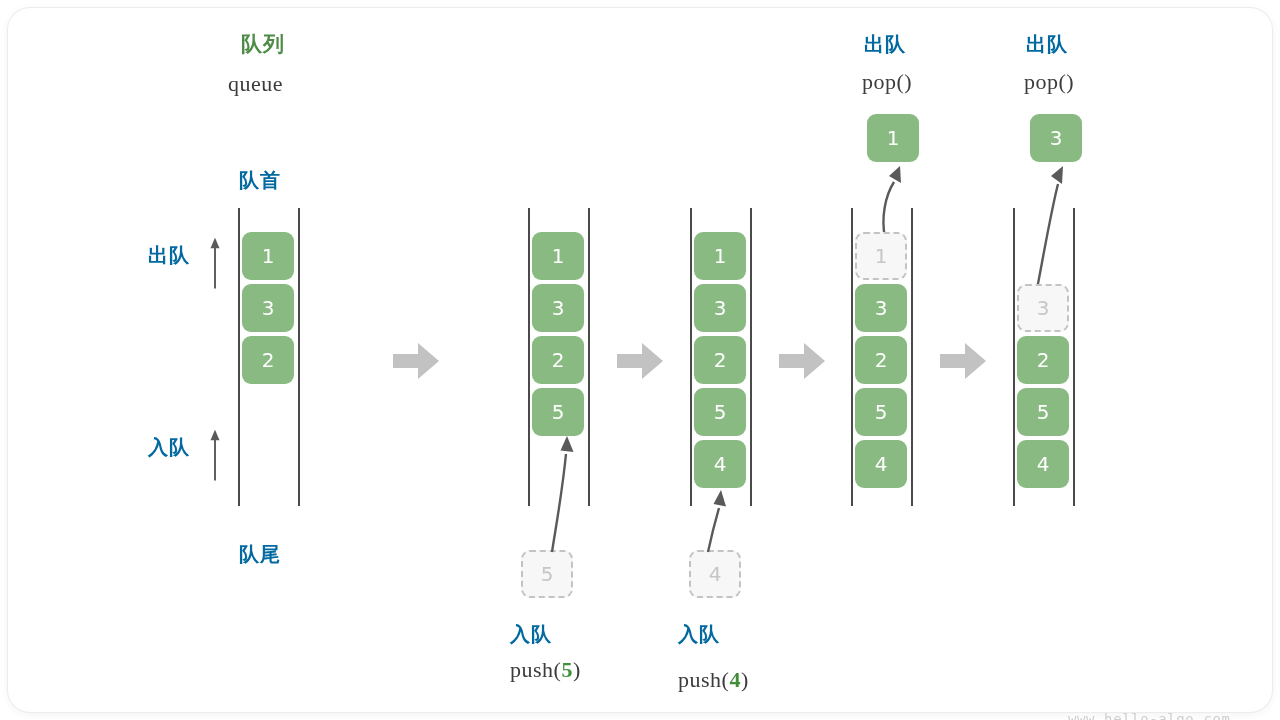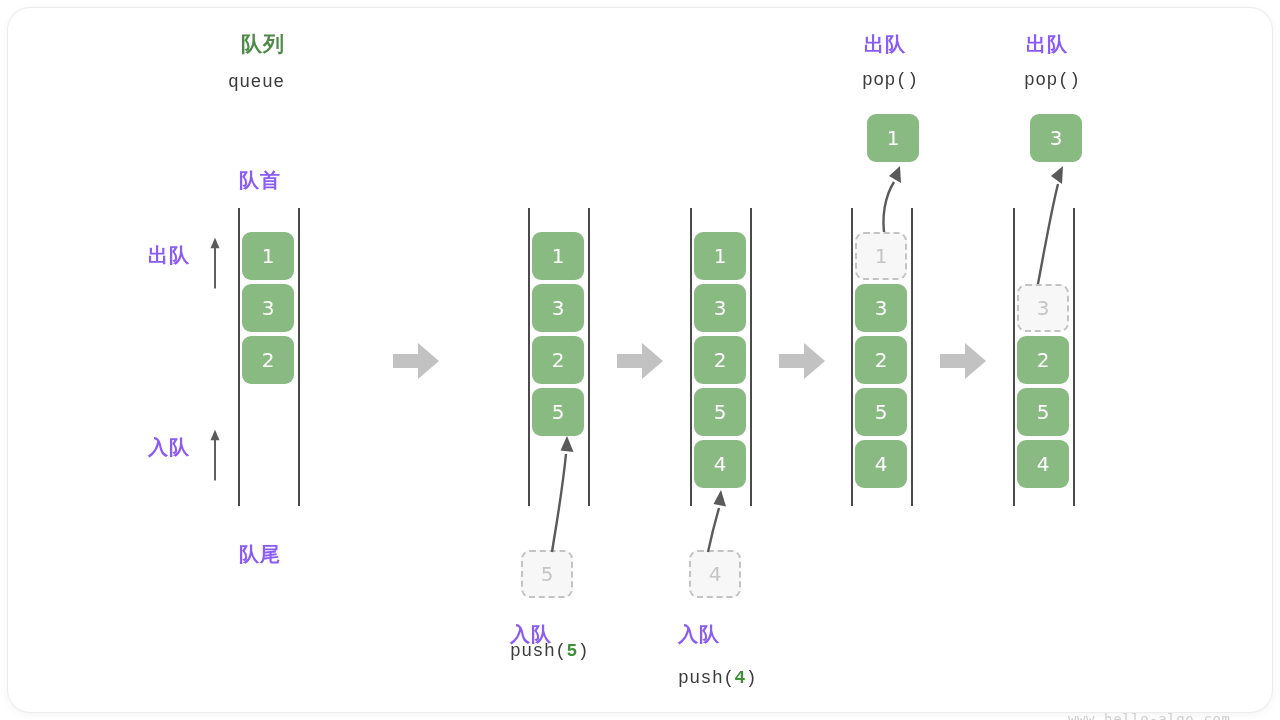--- a/index.html
+++ b/index.html
@@ -30,32 +30,32 @@
   
   .tx {
     position: absolute;
     white-space: pre;
     color: #3c3c3c;
     line-height: 1;
   }
   .cn-bold {
     font-weight: bold;
     font-size: 20px;
-    color: #8b5cf6;
+    color: #0369a1;
     letter-spacing: 1px;
   }
   .cn-green {
     font-weight: bold;
     font-size: 21px;
     color: #4e8b47;
     letter-spacing: 1px;
   }
   .mono {
-    font-family: Liberation Mono, monospace;
-    font-size: 18px;
+    font-family: Liberation Serif, serif;
+    font-size: 22px;
     color: #3c3c3c;
     letter-spacing: 0.5px;
   }
   .mono-green {
     color: #3f8f38;
     font-weight: bold;
   }
   .watermark {
     font-family: "DejaVu Sans Mono", "Liberation Mono", monospace;
     font-size: 14px;
@@ -146,21 +146,21 @@
     <div class="cell" style="left:532px; top:336px;">2</div>
     <div class="cell" style="left:532px; top:388px;">5</div>
 
     <div class="cell ghost" style="left:521px; top:550px;">5</div>
     <svg style="position:absolute; left:530px; top:428px;" width="70" height="126" viewBox="0 0 70 126">
       <path d="M22 124 C 26 98, 32 66, 36 26" stroke="#5a5a5a" stroke-width="2.4" fill="none"></path>
       <path d="M37 8 L43.5 24 L30.5 22.5 Z" fill="#5a5a5a"></path>
     </svg>
 
     <div class="tx cn-bold" style="left:510px; top:624px;">入队</div>
-    <div class="tx mono" style="left:510px; top:642px;"><span>push(</span><span class="mono-green">5</span><span>)</span></div>
+    <div class="tx mono" style="left:510px; top:659px;"><span>push(</span><span class="mono-green">5</span><span>)</span></div>
   </div>
 
   <svg class="chev" style="left:617px; top:343px;" viewBox="0 0 46 36">
     <path d="M0 11 H25 V0 L46 18 L25 36 V25 H0 Z" fill="#c2c2c2"></path>
   </svg>
 
   <div class="col">
     <div class="rail" style="left:690px; top:208px; height:298px;"></div>
     <div class="rail" style="left:750px; top:208px; height:298px;"></div>
     <div class="cell" style="left:694px; top:232px;">1</div>

